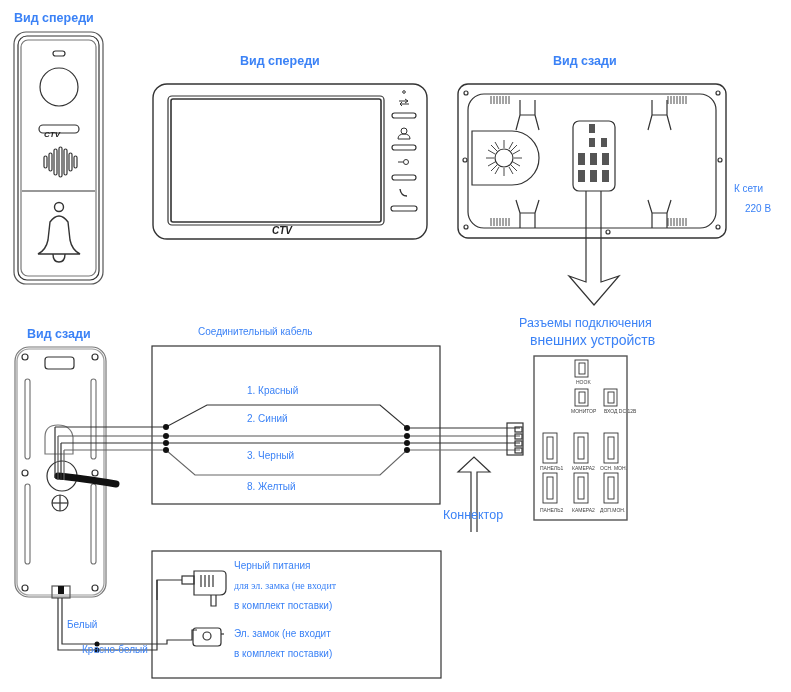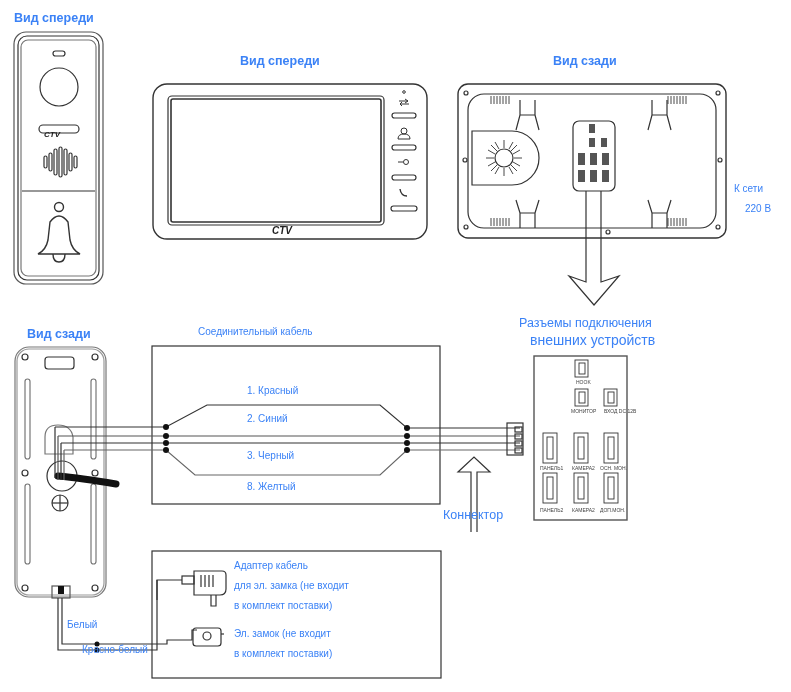--- a/index.html
+++ b/index.html
@@ -248,19 +248,19 @@
 <div class="lbl reg" style="left:734px;top:203px;margin-left:11px;">220 В</div>
 <div class="lbl bold" style="left:27px;top:327px;">Вид сзади</div>
 <div class="lbl reg" style="left:198px;top:326px;">Соединительный кабель</div>
 <div class="lbl reg" style="left:247px;top:385px;">1. Красный</div>
 <div class="lbl reg" style="left:247px;top:413px;">2. Синий</div>
 <div class="lbl reg" style="left:247px;top:450px;text-align:center;">3. Черный</div>
 <div class="lbl reg" style="left:247px;top:481px;">8. Желтый</div>
 <div class="lbl" style="left:519px;top:316px;font-size:12.5px;">Разъемы подключения</div>
 <div class="lbl" style="left:530px;top:332px;font-size:14px;">внешних устройств</div>
 <div class="lbl" style="left:443px;top:508px;font-size:12.5px;">Коннектор</div>
-<div class="lbl reg" style="left:234px;top:560px;">Адаптер кабель</div>
-<div class="lbl reg" style="left:234px;top:580px;">для эл. замка (не входит</div>
+<div class="lbl reg" style="left:234px;top:560px;">Черный питания</div>
+<div class="lbl reg" style="left:234px;top:580px;font-family:Liberation Serif, serif;">для эл. замка (не входит</div>
 <div class="lbl reg" style="left:234px;top:600px;">в комплект поставки)</div>
 <div class="lbl reg" style="left:234px;top:628px;">Эл. замок (не входит</div>
 <div class="lbl reg" style="left:234px;top:648px;">в комплект поставки)</div>
 <div class="lbl reg" style="left:67px;top:619px;">Белый</div>
 <div class="lbl reg" style="left:37px;top:644px;margin-left:45px;">Красно-белый</div>
 
 </body></html>

